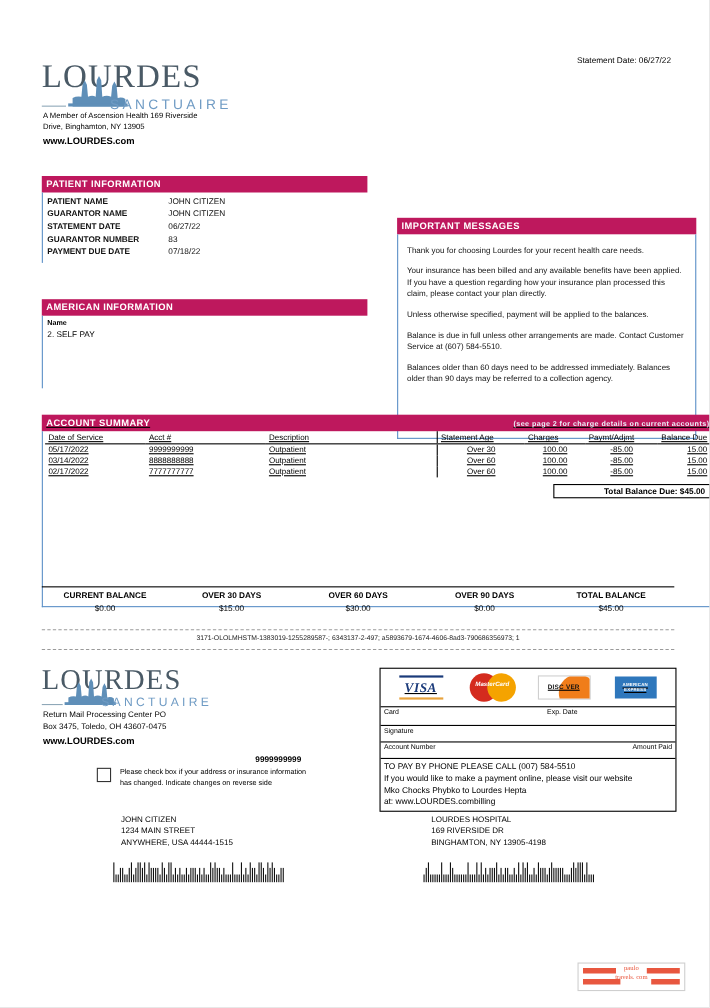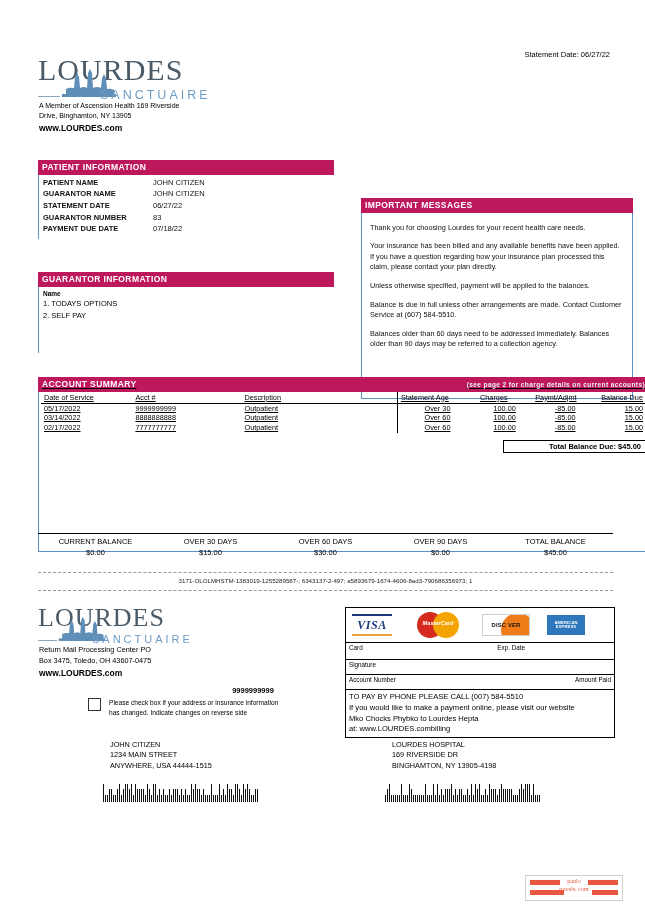--- a/index.html
+++ b/index.html
@@ -44,35 +44,35 @@
   table.acct td{padding:0 3px;line-height:1.35;white-space:nowrap;}
   .c{text-align:center;}.r{text-align:right;}
   .vsep{border-left:1px solid #000;}
   .totbox{
     border:1px solid #000;font-size:7.5px;font-weight:bold;text-align:right;
     padding:1px 4px;display:inline-block;
   }
   
   .aging{display:flex;font-size:7.5px;text-align:center;}
   .aging>div{flex:1;}
-  .aging .lab{font-weight:normal;line-height:1.5;}
+  .aging .lab{font-weight:bold;line-height:1.5;}
   .aging .val{line-height:1.5;}
   .rule-dk{border-top:1px solid #000;}
   .dashed{border-top:1px dashed #9a9a9a;}
   .refline{font-size:6.2px;text-align:center;color:#222;line-height:1.5;}
   
   .stubtxt{font-size:7.3px;line-height:1.45;}
   .chk{width:11px;height:11px;border:1px solid #333;background:#fff;display:inline-block;}
   .cardbox{border:1px solid #000;}
   .cardrow{border-top:1px solid #000;font-size:6.3px;padding:1px 3px;display:flex;justify-content:space-between;}
   .paybox{font-size:7.6px;line-height:1.42;padding:2px 3px;border-top:1px solid #000;}
   .addr{font-size:7.3px;line-height:1.42;}
   
   .cardlogos{display:flex;align-items:center;height:34px;padding:0 6px;gap:4px;}
-  .cl{flex:1;display:flex;}
+  .cl{flex:1;display:flex;justify-content:center;text-decoration:underline;}
   .visa{
     width:40px;height:18px;border-top:2px solid #1a3a7a;border-bottom:2px solid #e8a33d;
     display:flex;align-items:center;justify-content:center;
     font-family:"Liberation Serif",serif;font-weight:bold;font-style:italic;
     font-size:12px;color:#1a3a7a;letter-spacing:.5px;
   }
   .mc{position:relative;width:42px;height:26px;}
   .mc i{position:absolute;top:0;width:26px;height:26px;border-radius:50%;}
   .mc .l{left:0;background:#d42b1e;}
   .mc .r{right:0;background:#f5a300;}
@@ -155,25 +155,24 @@
       </div>
       <div class="kv">
         <span class="k">PAYMENT DUE DATE</span>
         <span class="v">07/18/22</span>
       </div>
     </div>
   </div>
 
   <div style="position:absolute;left:38px;top:272px;width:296px;">
     <div class="bar">
-      <span>GUARANTOR INFORMATION</span>
+      <span>AMERICAN INFORMATION</span>
     </div>
     <div style="border-left:1px solid #5b8fc7;padding:2px 0 6px 0;height:58px;">
       <div class="ins-name">Name</div>
-      <div class="ins-item">1. TODAYS OPTIONS</div>
       <div class="ins-item">2. SELF PAY</div>
     </div>
   </div>
 
   <div style="position:absolute;left:361px;top:160px;width:272px;margin-top:38px;">
     <div class="bar">
       <span>IMPORTANT MESSAGES</span>
     </div>
     <div class="panel" style="height:186px;padding-top:10px;box-sizing:border-box;">
       <div class="msg">

